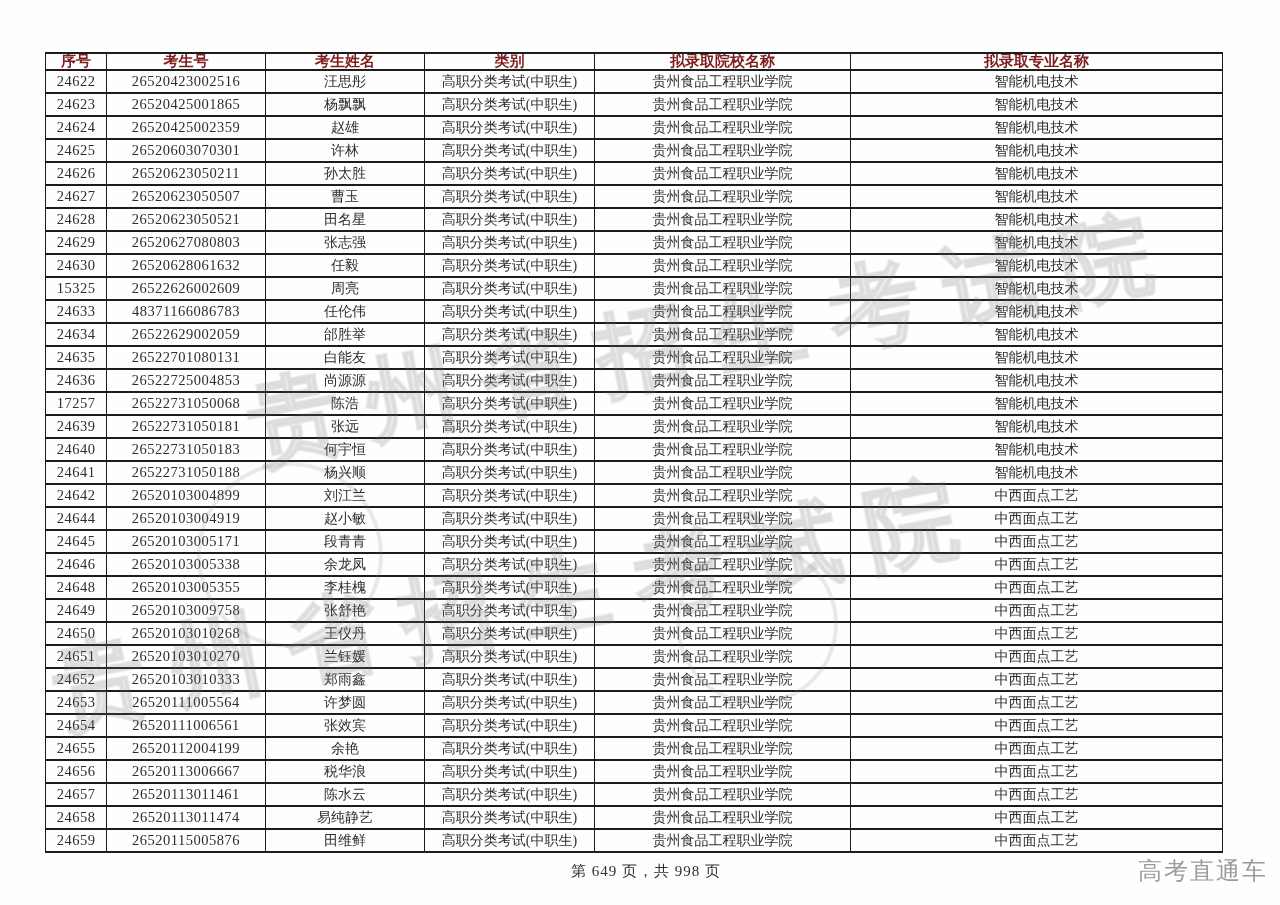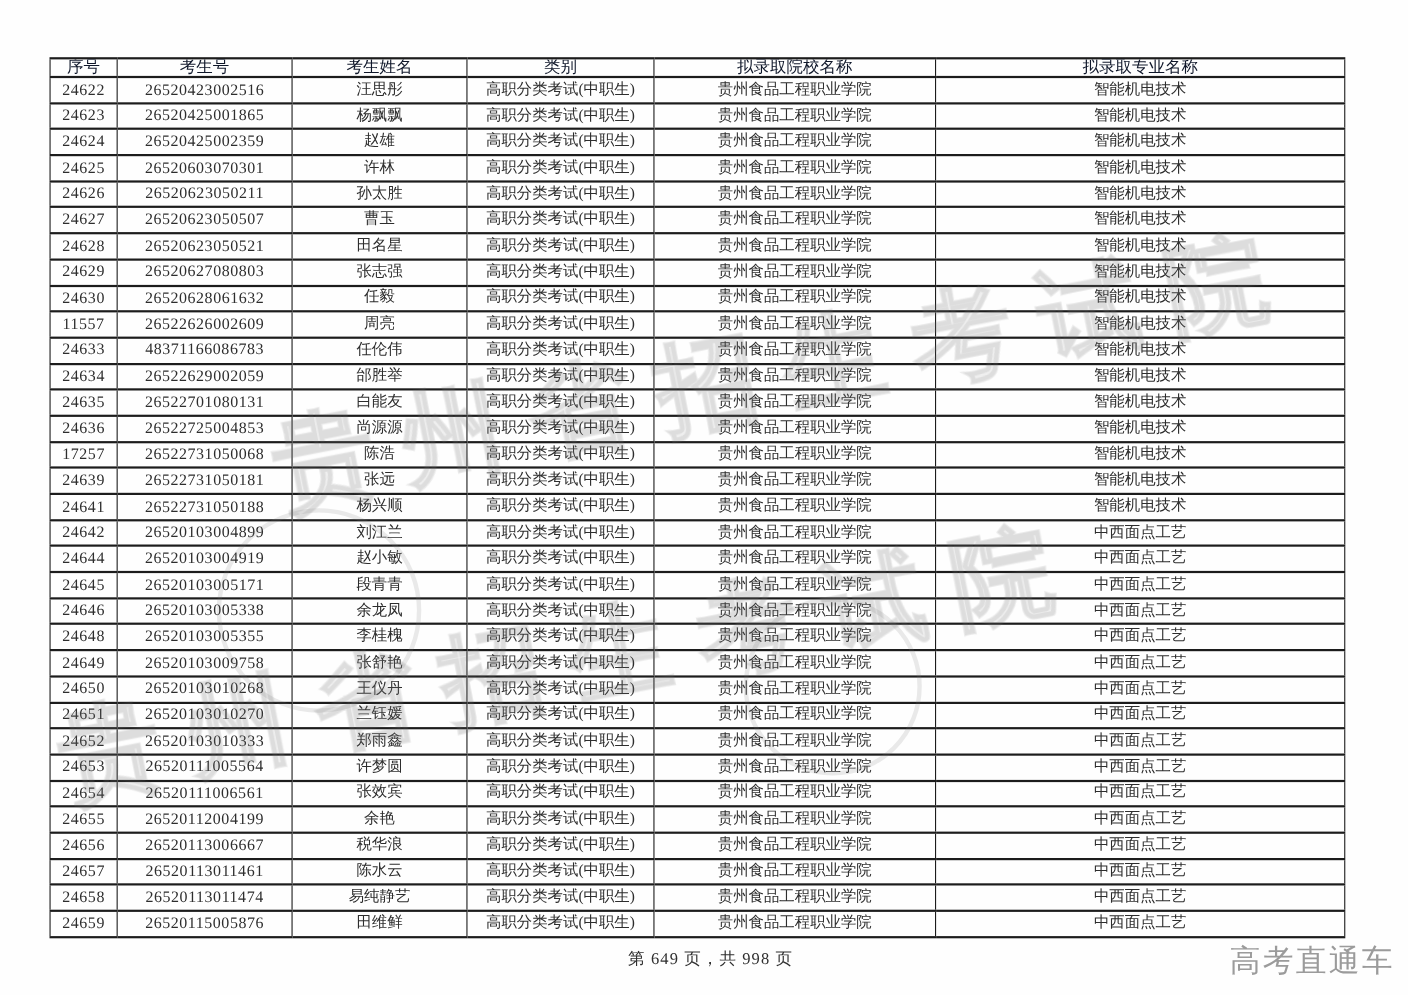--- a/index.html
+++ b/index.html
@@ -32,37 +32,37 @@
     vertical-align: middle;
     color: #2d2d2d;
     font-size: 14px;
     line-height: 1;
     padding: 0;
     overflow: hidden;
     white-space: nowrap;
   }
   table.admission th {
     font-size: 15px;
-    font-weight: normal;
-    color: #0f172a;
+    font-weight: bold;
+    color: #7f1d1d;
   }
   table.admission td.num { font-size: 14.5px; letter-spacing: 0.5px; }
   
   .footer-page {
     position: absolute;
     left: 12px; right: 0; top: 862px;
     text-align: center;
     font-size: 15px;
     color: #2f2f2f;
     letter-spacing: 1px;
   }
   .brand {
     position: absolute;
     right: 12px; top: 855px;
-    font-size: 28px;
+    font-size: 24px;
     color: #9b9b9b;
     font-family: Liberation Sans, sans-serif;
     letter-spacing: 2px;
   }
   
   .wm-layer {
     position: absolute; inset: 0;
     pointer-events: none;
     z-index: 5;
   }
@@ -181,21 +181,21 @@
         </tr>
         <tr>
           <td class="num">24630</td>
           <td class="num">26520628061632</td>
           <td>任毅</td>
           <td>高职分类考试(中职生)</td>
           <td>贵州食品工程职业学院</td>
           <td>智能机电技术</td>
         </tr>
         <tr>
-          <td class="num">11557</td>
+          <td class="num">15325</td>
           <td class="num">26522626002609</td>
           <td>周亮</td>
           <td>高职分类考试(中职生)</td>
           <td>贵州食品工程职业学院</td>
           <td>智能机电技术</td>
         </tr>
         <tr>
           <td class="num">24633</td>
           <td class="num">48371166086783</td>
           <td>任伦伟</td>
@@ -232,20 +232,28 @@
           <td class="num">26522731050068</td>
           <td>陈浩</td>
           <td>高职分类考试(中职生)</td>
           <td>贵州食品工程职业学院</td>
           <td>智能机电技术</td>
         </tr>
         <tr>
           <td class="num">24639</td>
           <td class="num">26522731050181</td>
           <td>张远</td>
+          <td>高职分类考试(中职生)</td>
+          <td>贵州食品工程职业学院</td>
+          <td>智能机电技术</td>
+        </tr>
+        <tr>
+          <td class="num">24640</td>
+          <td class="num">26522731050183</td>
+          <td>何宇恒</td>
           <td>高职分类考试(中职生)</td>
           <td>贵州食品工程职业学院</td>
           <td>智能机电技术</td>
         </tr>
         <tr>
           <td class="num">24641</td>
           <td class="num">26522731050188</td>
           <td>杨兴顺</td>
           <td>高职分类考试(中职生)</td>
           <td>贵州食品工程职业学院</td>

